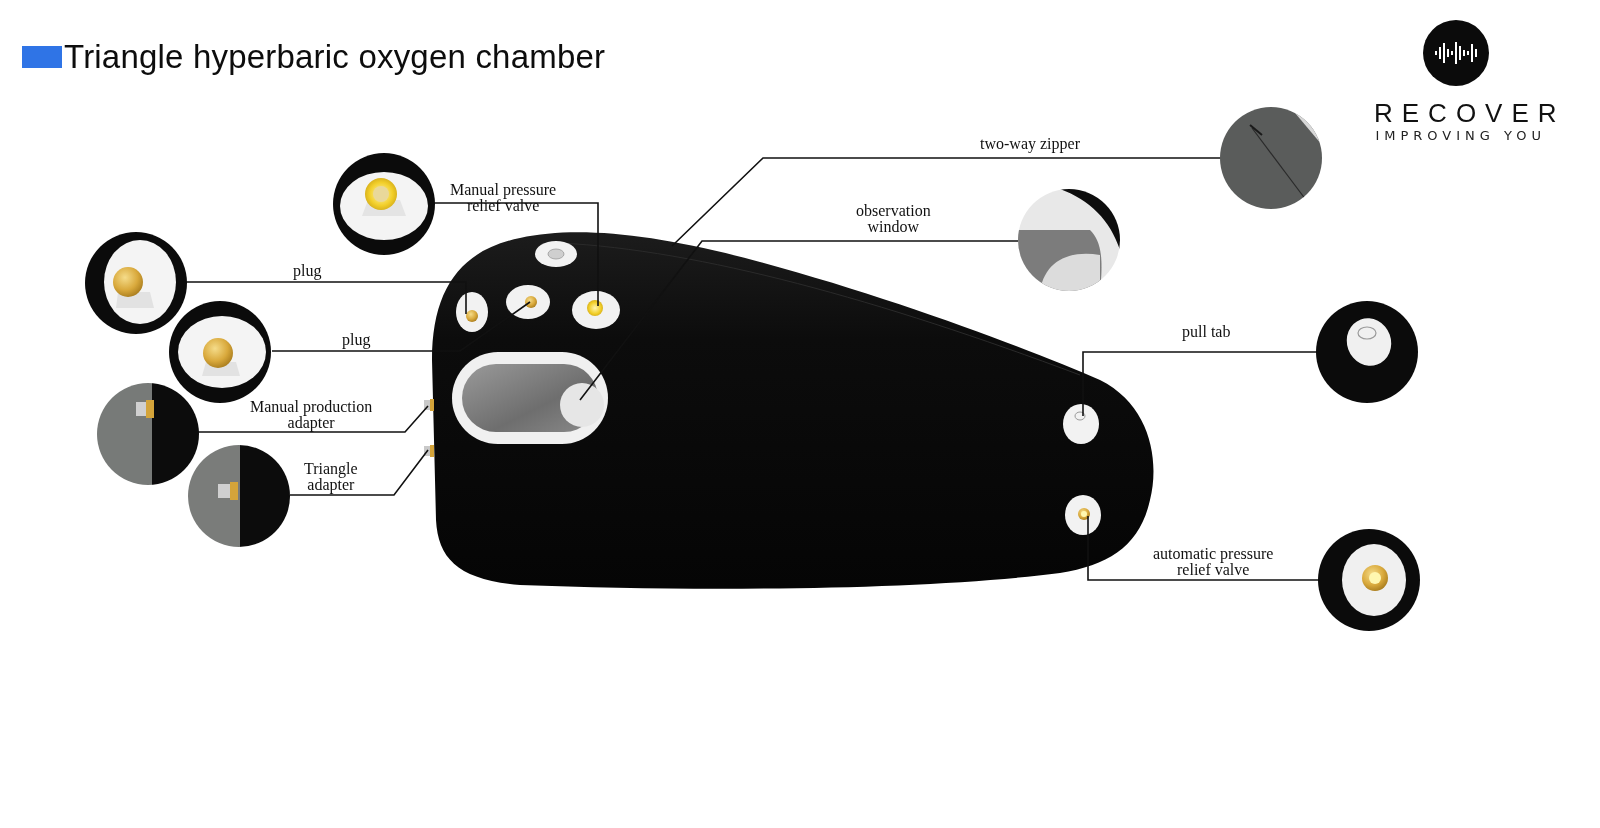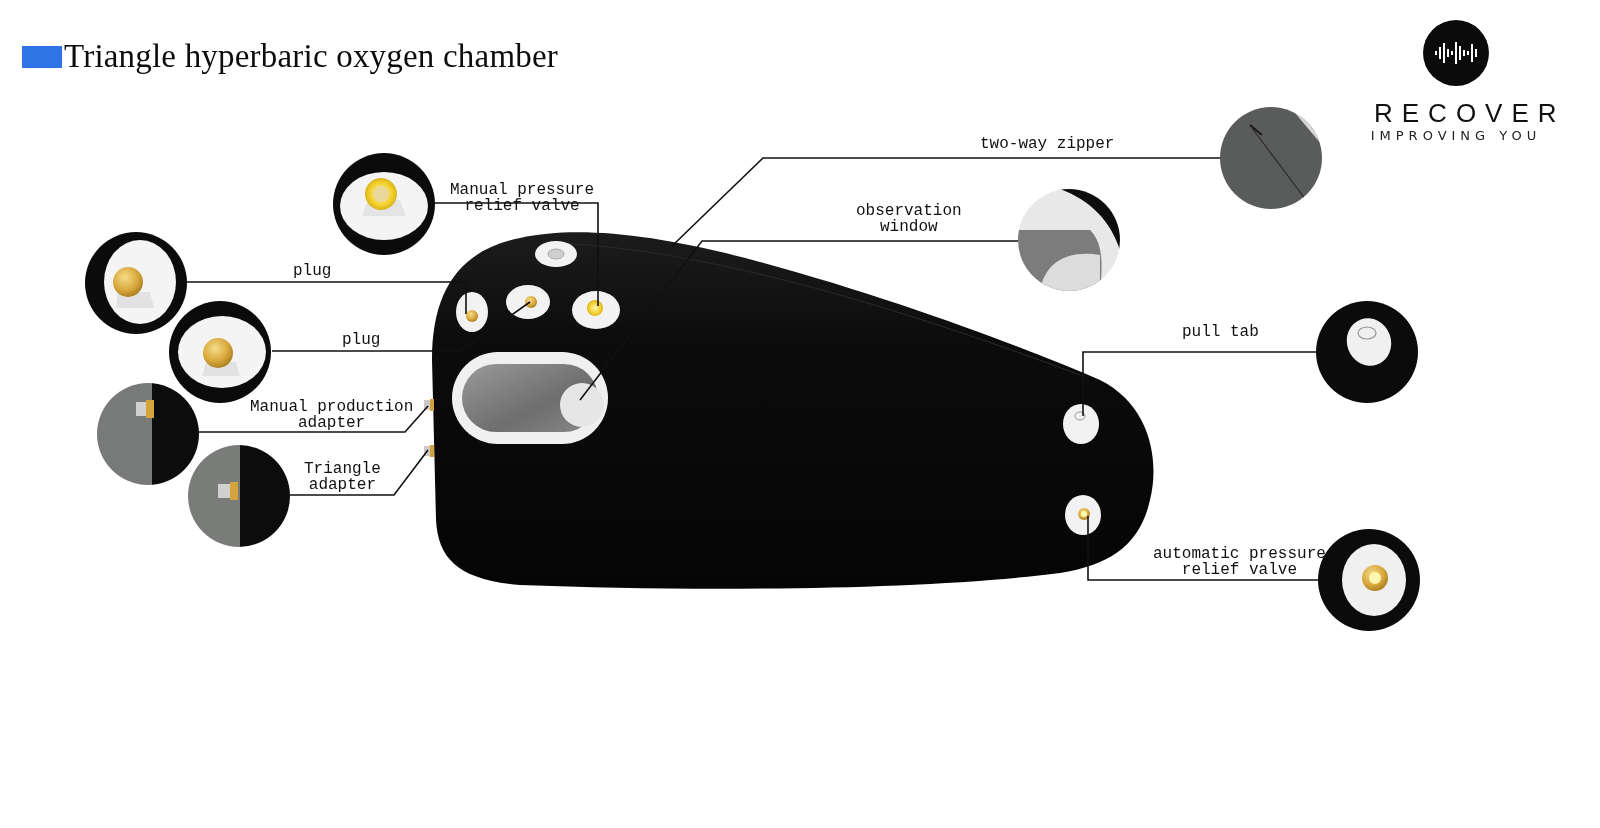--- a/index.html
+++ b/index.html
@@ -1,24 +1,24 @@
 <!DOCTYPE html>
 <html><head>
 <meta charset="utf-8">
 <style>
   html, body { margin:0; padding:0; background:#ffffff; }
   body { width:1600px; height:828px; position:relative; overflow:hidden; font-family:"DejaVu Sans", sans-serif; color:#111; }
   .title-wrap { position:absolute; left:22px; top:38px; display:flex; align-items:center; }
   .title-bar { width:40px; height:22px; background:#2f74e6; margin-right:2px; }
-  .title { font-size:33px; font-family:Liberation Serif, serif; color:#0d0d0d; letter-spacing:0.2px; }
-  .logo { position:absolute; left:1366px; top:20px; width:180px; text-align:center; }
+  .title { font-size:33px; font-family:Liberation Sans, sans-serif; color:#0d0d0d; letter-spacing:0.2px; }
+  .logo { position:absolute; left:1366px; top:20px; width:180px; text-align:right; }
   .logo-circle { width:66px; height:66px; border-radius:50%; background:#0b0b0b; margin:0 auto; display:flex; align-items:center; justify-content:center; }
   .logo-name { font-size:26px; letter-spacing:9px; margin-top:12px; font-family:"Liberation Sans", sans-serif; color:#111; padding-left:8px; }
   .logo-tag { font-size:13px; letter-spacing:5px; margin-top:-1px; color:#222; }
-  .label { position:absolute; font-size:16px; text-align:center; line-height:16px; color:#111; font-family:Liberation Mono, monospace; white-space:nowrap; }
+  .label { position:absolute; font-size:16px; text-align:center; line-height:16px; color:#111; font-family:Liberation Serif, serif; white-space:nowrap; }
   svg.main { position:absolute; left:0; top:0; }
 </style>
 </head>
 <body>
 
 <div class="title-wrap">
   <div class="title-bar"></div>
   <div class="title">Triangle hyperbaric oxygen chamber</div>
 </div>
 

